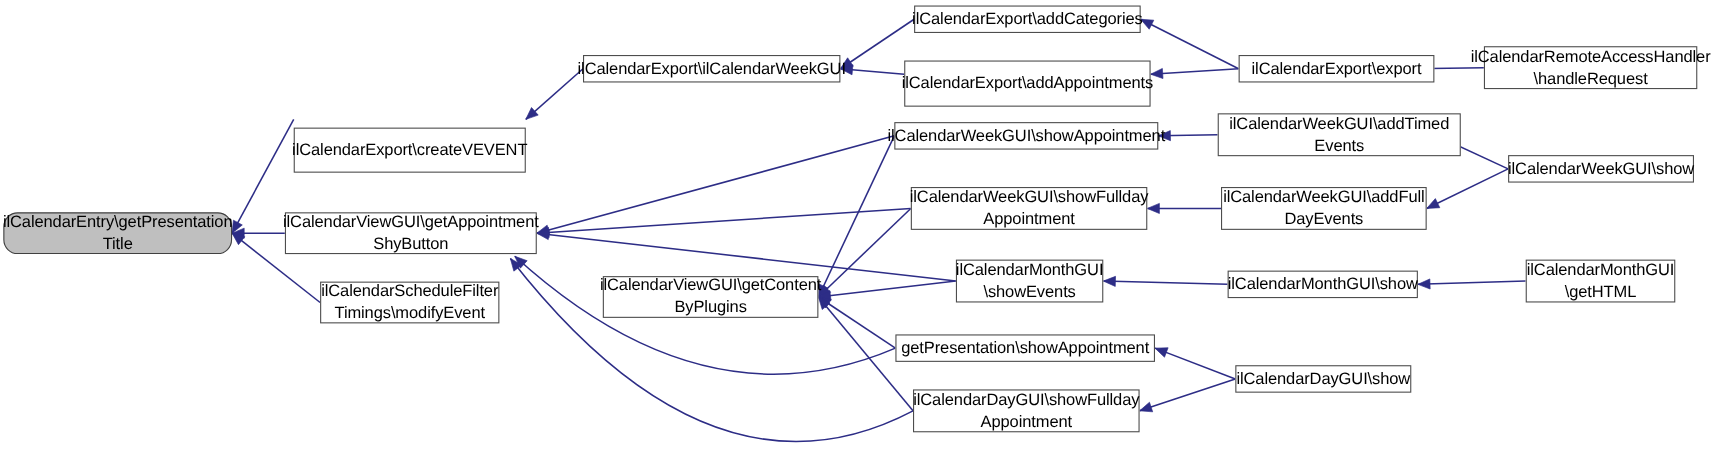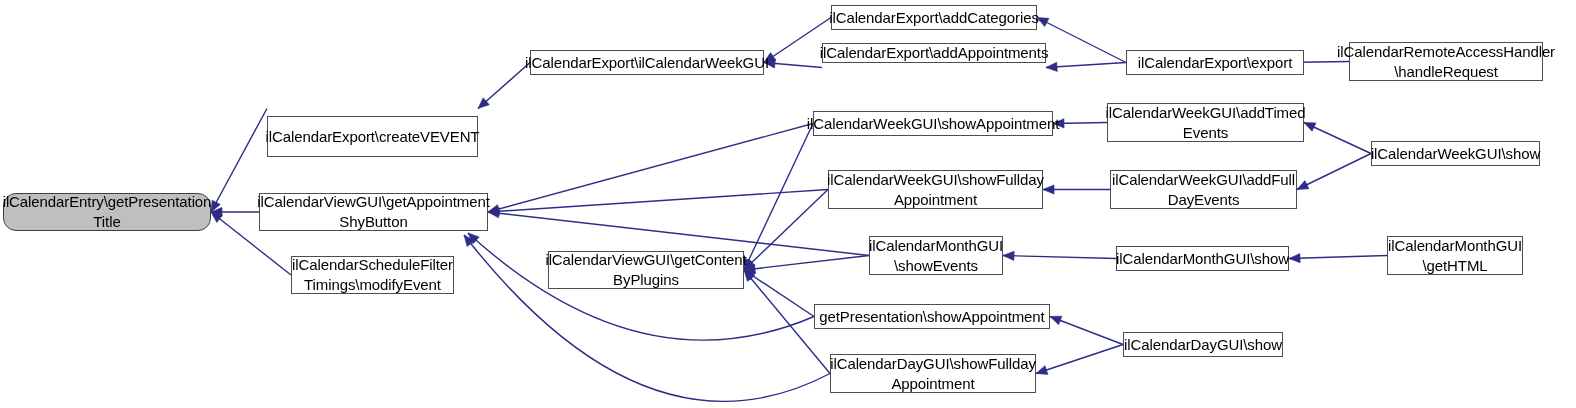--- a/index.html
+++ b/index.html
@@ -121,31 +121,31 @@
 Title</div>
       <div class="node-box" style="left: 267px; top: 96px; width: 211px; height: 41px; margin-top: 20px;">ilCalendarExport\createVEVENT</div>
       <div class="node-box" style="left: 259px; top: 193px; width: 229px; height: 38px;">ilCalendarViewGUI\getAppointment
 ShyButton</div>
       <div class="node-box" style="left: 291px; top: 256px; width: 163px; height: 38px;">ilCalendarScheduleFilter
 Timings\modifyEvent</div>
       <div class="node-box" style="left: 530px; top: 50px; width: 234px; height: 25px;">ilCalendarExport\ilCalendarWeekGUI</div>
       <div class="node-box" style="left: 548px; top: 251px; width: 196px; height: 38px;">ilCalendarViewGUI\getContent
 ByPlugins</div>
       <div class="node-box" style="left: 831px; top: 5px; width: 206px; height: 25px;">ilCalendarExport\addCategories</div>
-      <div class="node-box" style="left: 822px; top: 43px; width: 224px; height: 20px;">ilCalendarExport\addAppointments</div>
+      <div class="node-box" style="left: 822px; top: 55px; width: 224px; height: 42px;">ilCalendarExport\addAppointments</div>
       <div class="node-box" style="left: 813px; top: 111px; width: 240px; height: 25px;">ilCalendarWeekGUI\showAppointment</div>
       <div class="node-box" style="left: 828px; top: 170px; width: 215px; height: 39px;">ilCalendarWeekGUI\showFullday
 Appointment</div>
       <div class="node-box" style="left: 869px; top: 236px; width: 134px; height: 39px;">ilCalendarMonthGUI
 \showEvents</div>
       <div class="node-box" style="left: 814px; top: 304px; width: 236px; height: 25px;">getPresentation\showAppointment</div>
       <div class="node-box" style="left: 830px; top: 354px; width: 206px; height: 39px;">ilCalendarDayGUI\showFullday
 Appointment</div>
       <div class="node-box" style="left: 1126px; top: 50px; width: 178px; height: 25px;">ilCalendarExport\export</div>
-      <div class="node-box" style="left: 1107px; top: 103px; width: 197px; height: 39px;">ilCalendarWeekGUI\addTimed
+      <div class="node-box" style="left: 1107px; top: 103px; width: 221px; height: 39px;">ilCalendarWeekGUI\addTimed
 Events</div>
       <div class="node-box" style="left: 1110px; top: 170px; width: 187px; height: 39px;">ilCalendarWeekGUI\addFull
 DayEvents</div>
       <div class="node-box" style="left: 1116px; top: 246px; width: 173px; height: 25px;">ilCalendarMonthGUI\show</div>
       <div class="node-box" style="left: 1123px; top: 332px; width: 160px; height: 25px;">ilCalendarDayGUI\show</div>
       <div class="node-box" style="left: 1349px; top: 42px; width: 194px; height: 39px;">ilCalendarRemoteAccessHandler
 \handleRequest</div>
       <div class="node-box" style="left: 1371px; top: 141px; width: 169px; height: 25px;">ilCalendarWeekGUI\show</div>
       <div class="node-box" style="left: 1387px; top: 236px; width: 136px; height: 39px;">ilCalendarMonthGUI
 \getHTML</div>

